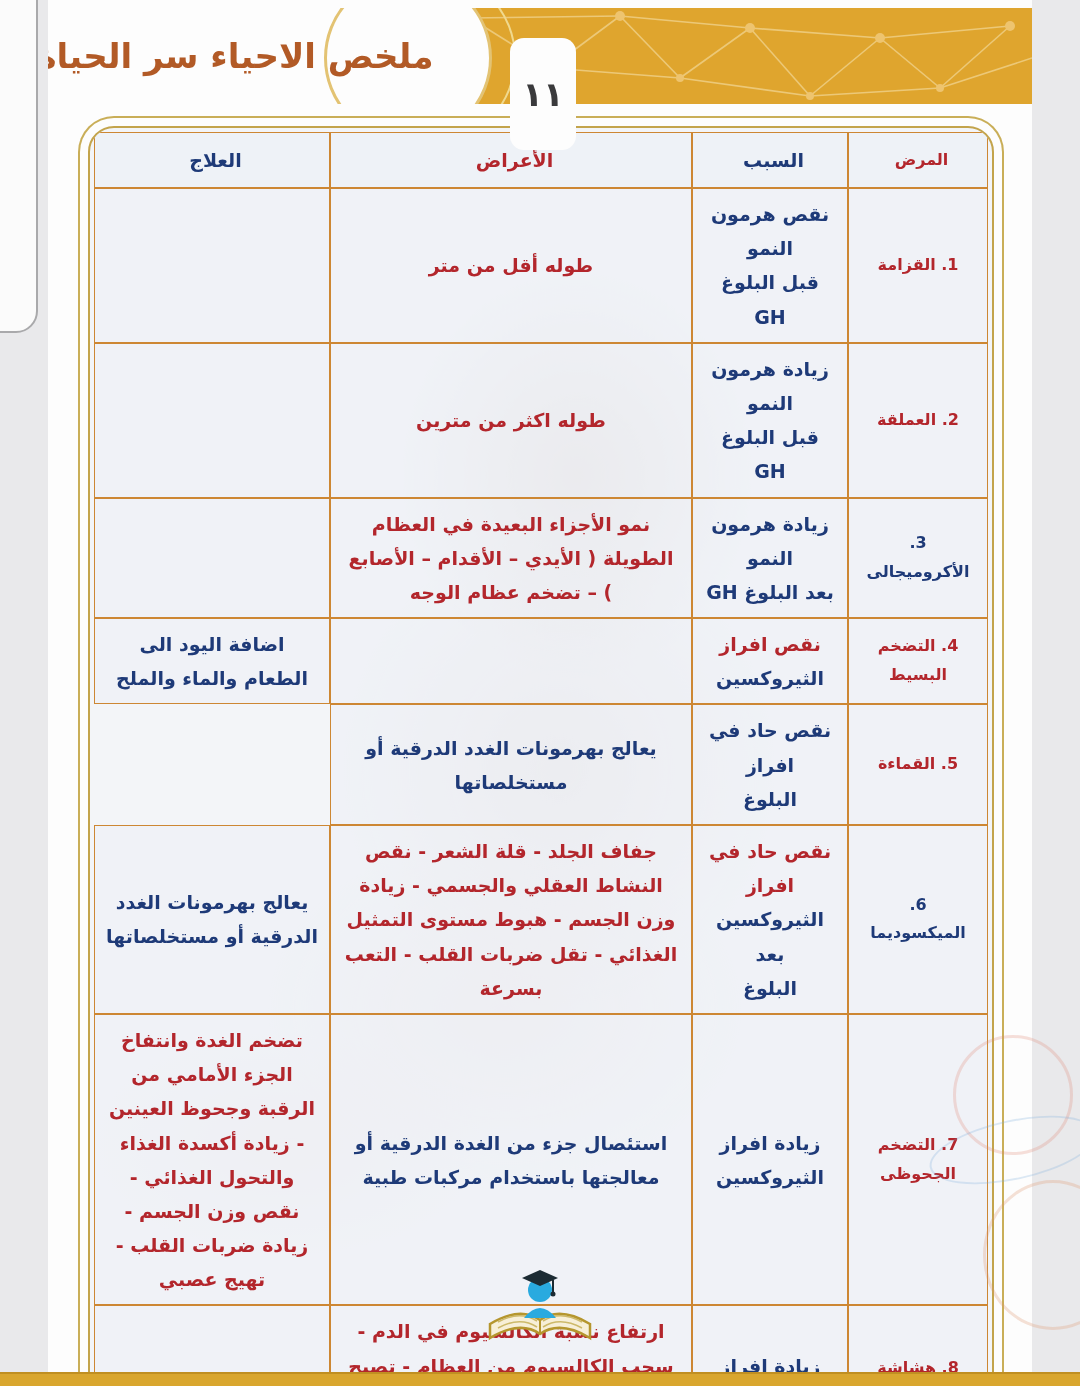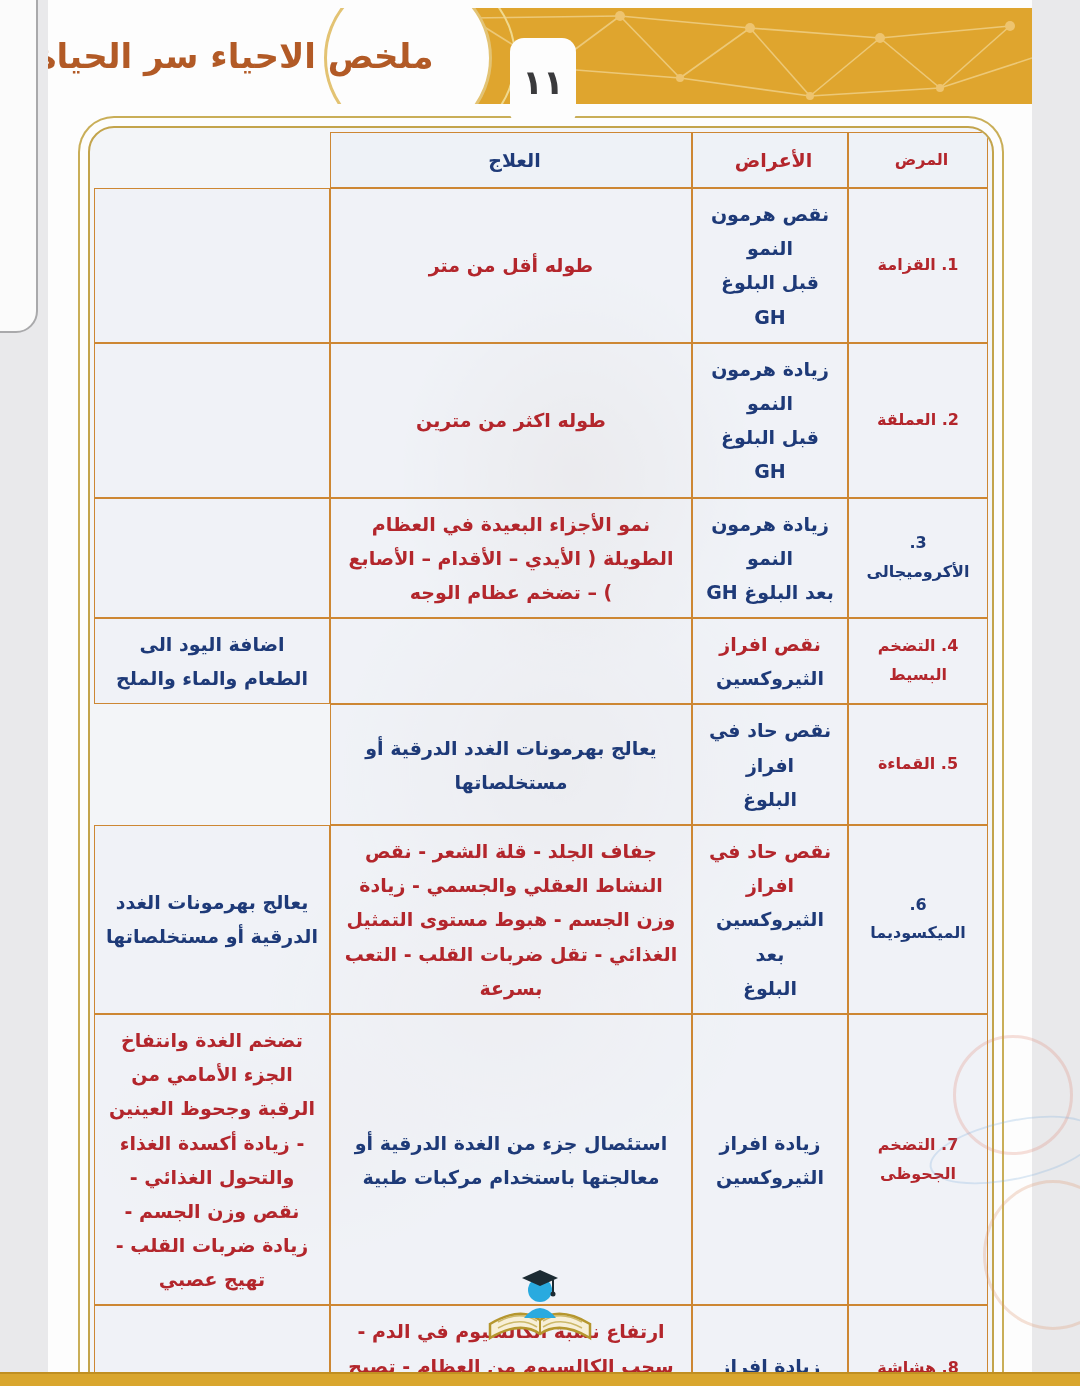--- a/index.html
+++ b/index.html
@@ -18,21 +18,21 @@
   .banner { position:absolute; left:0; top:8px; width:984px; height:96px; overflow:hidden; }
   .banner-gold { position:absolute; left:332px; right:0; top:0; bottom:0; background:#dfa52e; }
   .banner-gold svg { display:block; }
   .title-curve-outer { position:absolute; left:292px; top:-38px; width:176px; height:176px;
     border-radius:50%; background:transparent; border:2px solid #f0d98e; }
   .title-curve { position:absolute; left:276px; top:-34px; width:168px; height:168px;
     border-radius:50%; background:#fdfdfd; border:3px solid #e3c373; }
   .page-title { position:absolute; right:640px; left:30px; top:0; height:96px;
     display:flex; align-items:center; justify-content:center;
     font-size:34px; font-weight:bold; color:#b25a26; white-space:nowrap; }
-  .page-num-tab { position:absolute; left:462px; top:38px; width:66px; height:88px;
+  .page-num-tab { position:absolute; left:462px; top:38px; width:66px; height:112px;
     background:#fdfdfd; border-radius:14px; z-index:5;
     display:flex; align-items:center; justify-content:center;
     font-size:34px; font-weight:bold; color:#3a3a3c; letter-spacing:5px; }
 
   
   .table-wrap { position:absolute; left:40px; top:126px; width:906px;
     border:2px solid #c3a44c; border-radius:26px;
     box-shadow:0 0 0 8px #fdfdfd, 0 0 0 10px #c9ae58;
     padding:4px; background:#f3f5f8; overflow:hidden; }
   .photo-bg { position:absolute; inset:0; pointer-events:none;
@@ -124,20 +124,23 @@
     </div>
     <div class="page-num-tab">١١</div>
 
     <div class="table-wrap">
       <div class="photo-bg"></div>
       <div id="grid">
           <div class="row hrow" style="min-height: 56px;">
             <div class="cell cell-disease">
               <div class="line red">المرض</div>
             </div>
+            <div class="cell cell-cause">
+              <div class="line navy">السبب</div>
+            </div>
             <div class="cell cell-symptoms">
               <div class="line red">الأعراض</div>
             </div>
             <div class="cell cell-treatment">
               <div class="line navy">العلاج</div>
             </div>
           </div>
           <div class="row" style="min-height: 90px;">
             <div class="cell cell-disease">
               <div class="line red">1. القزامة</div>

